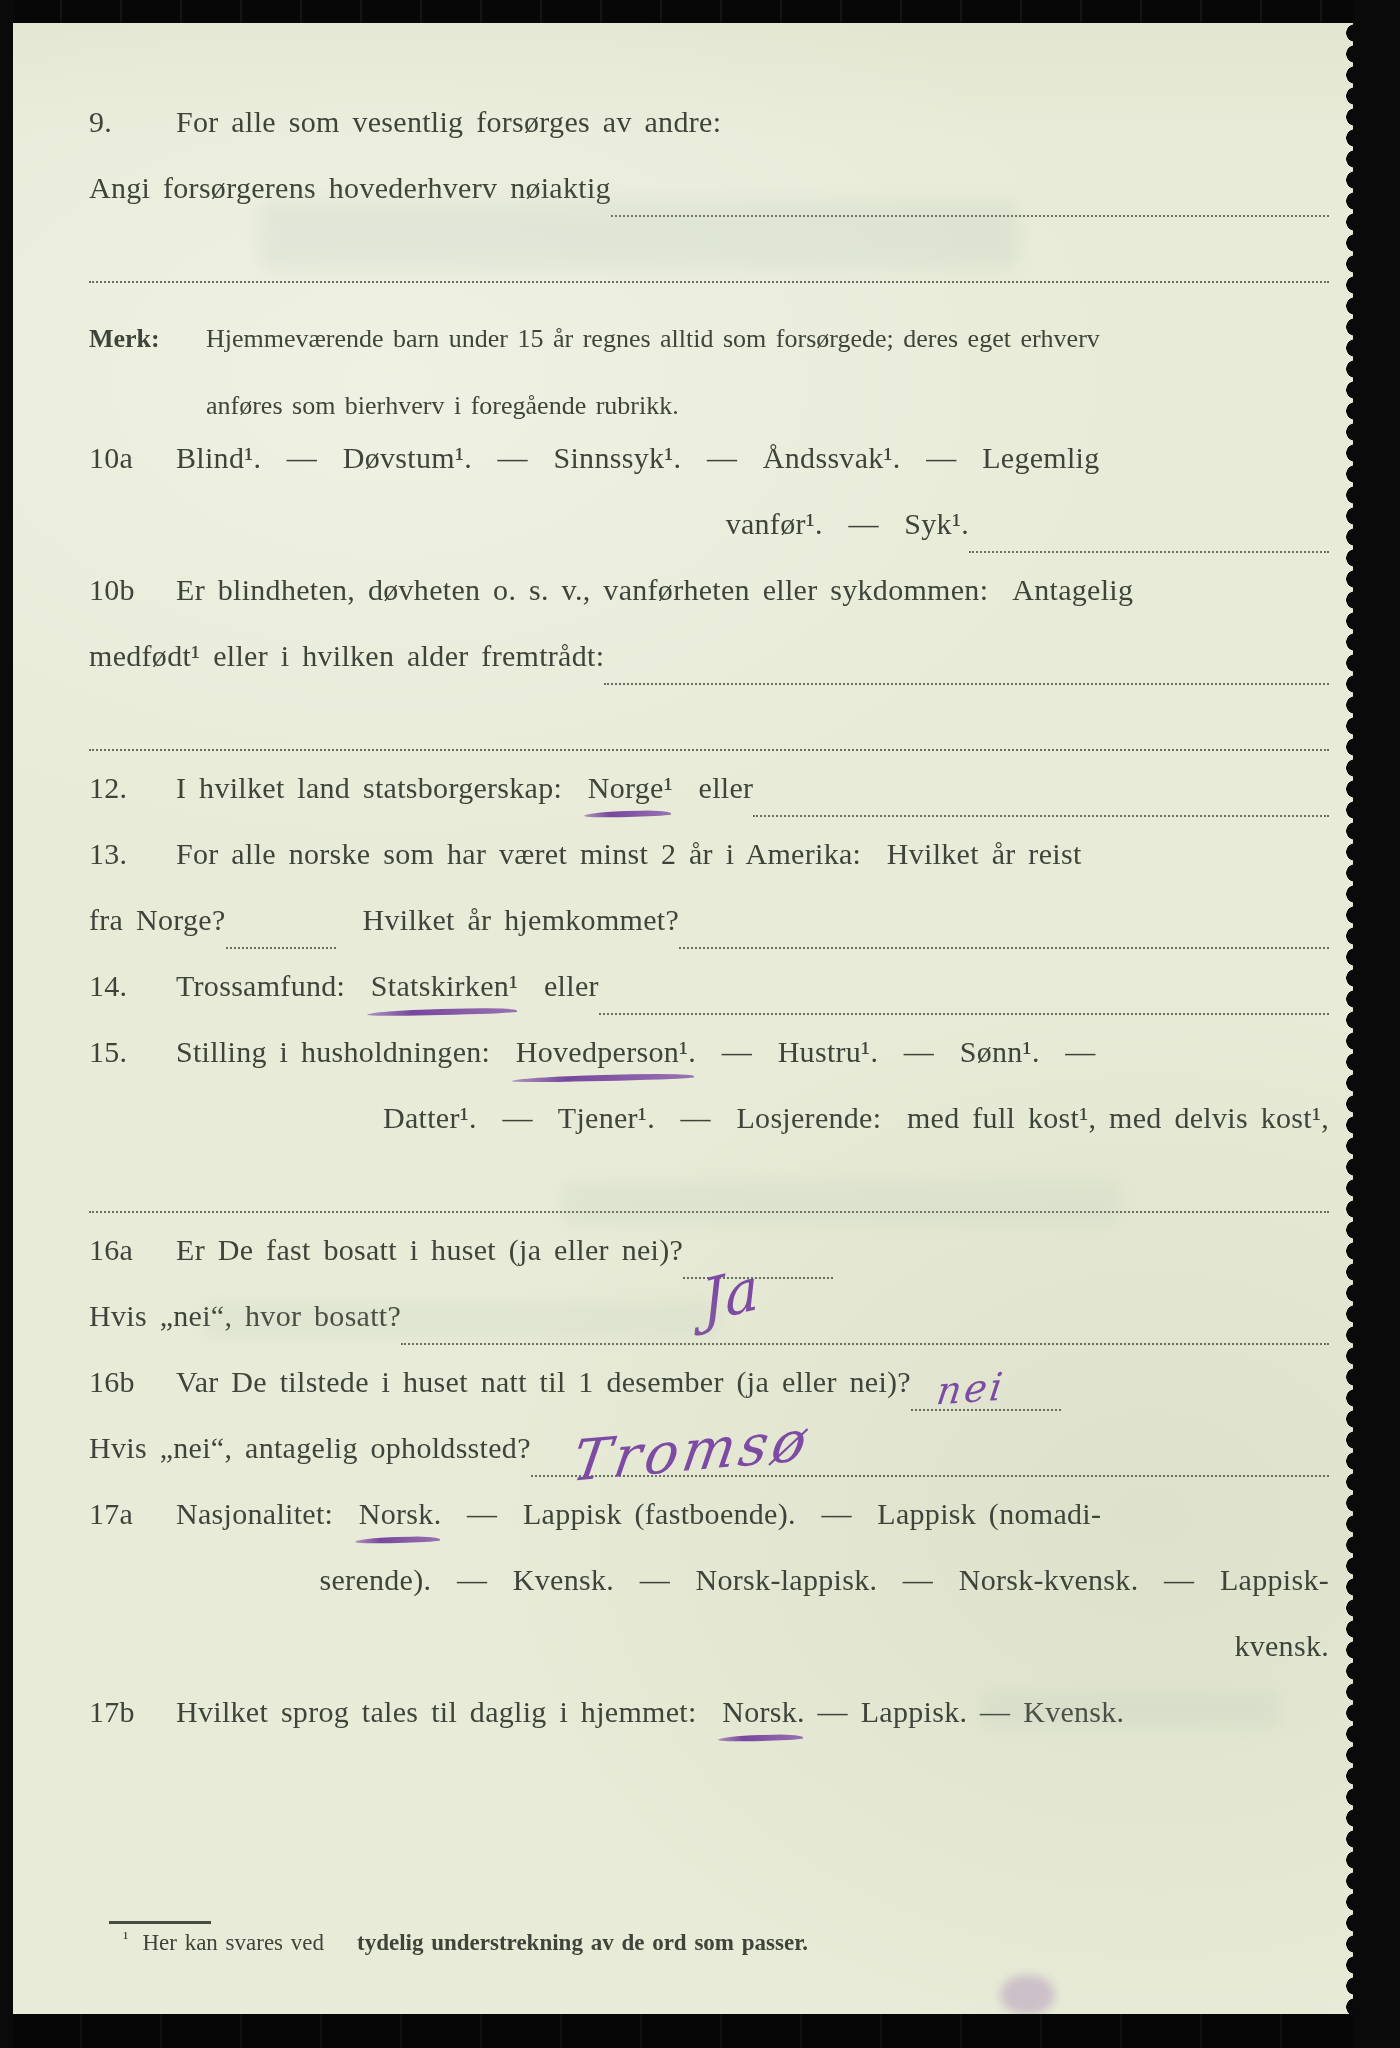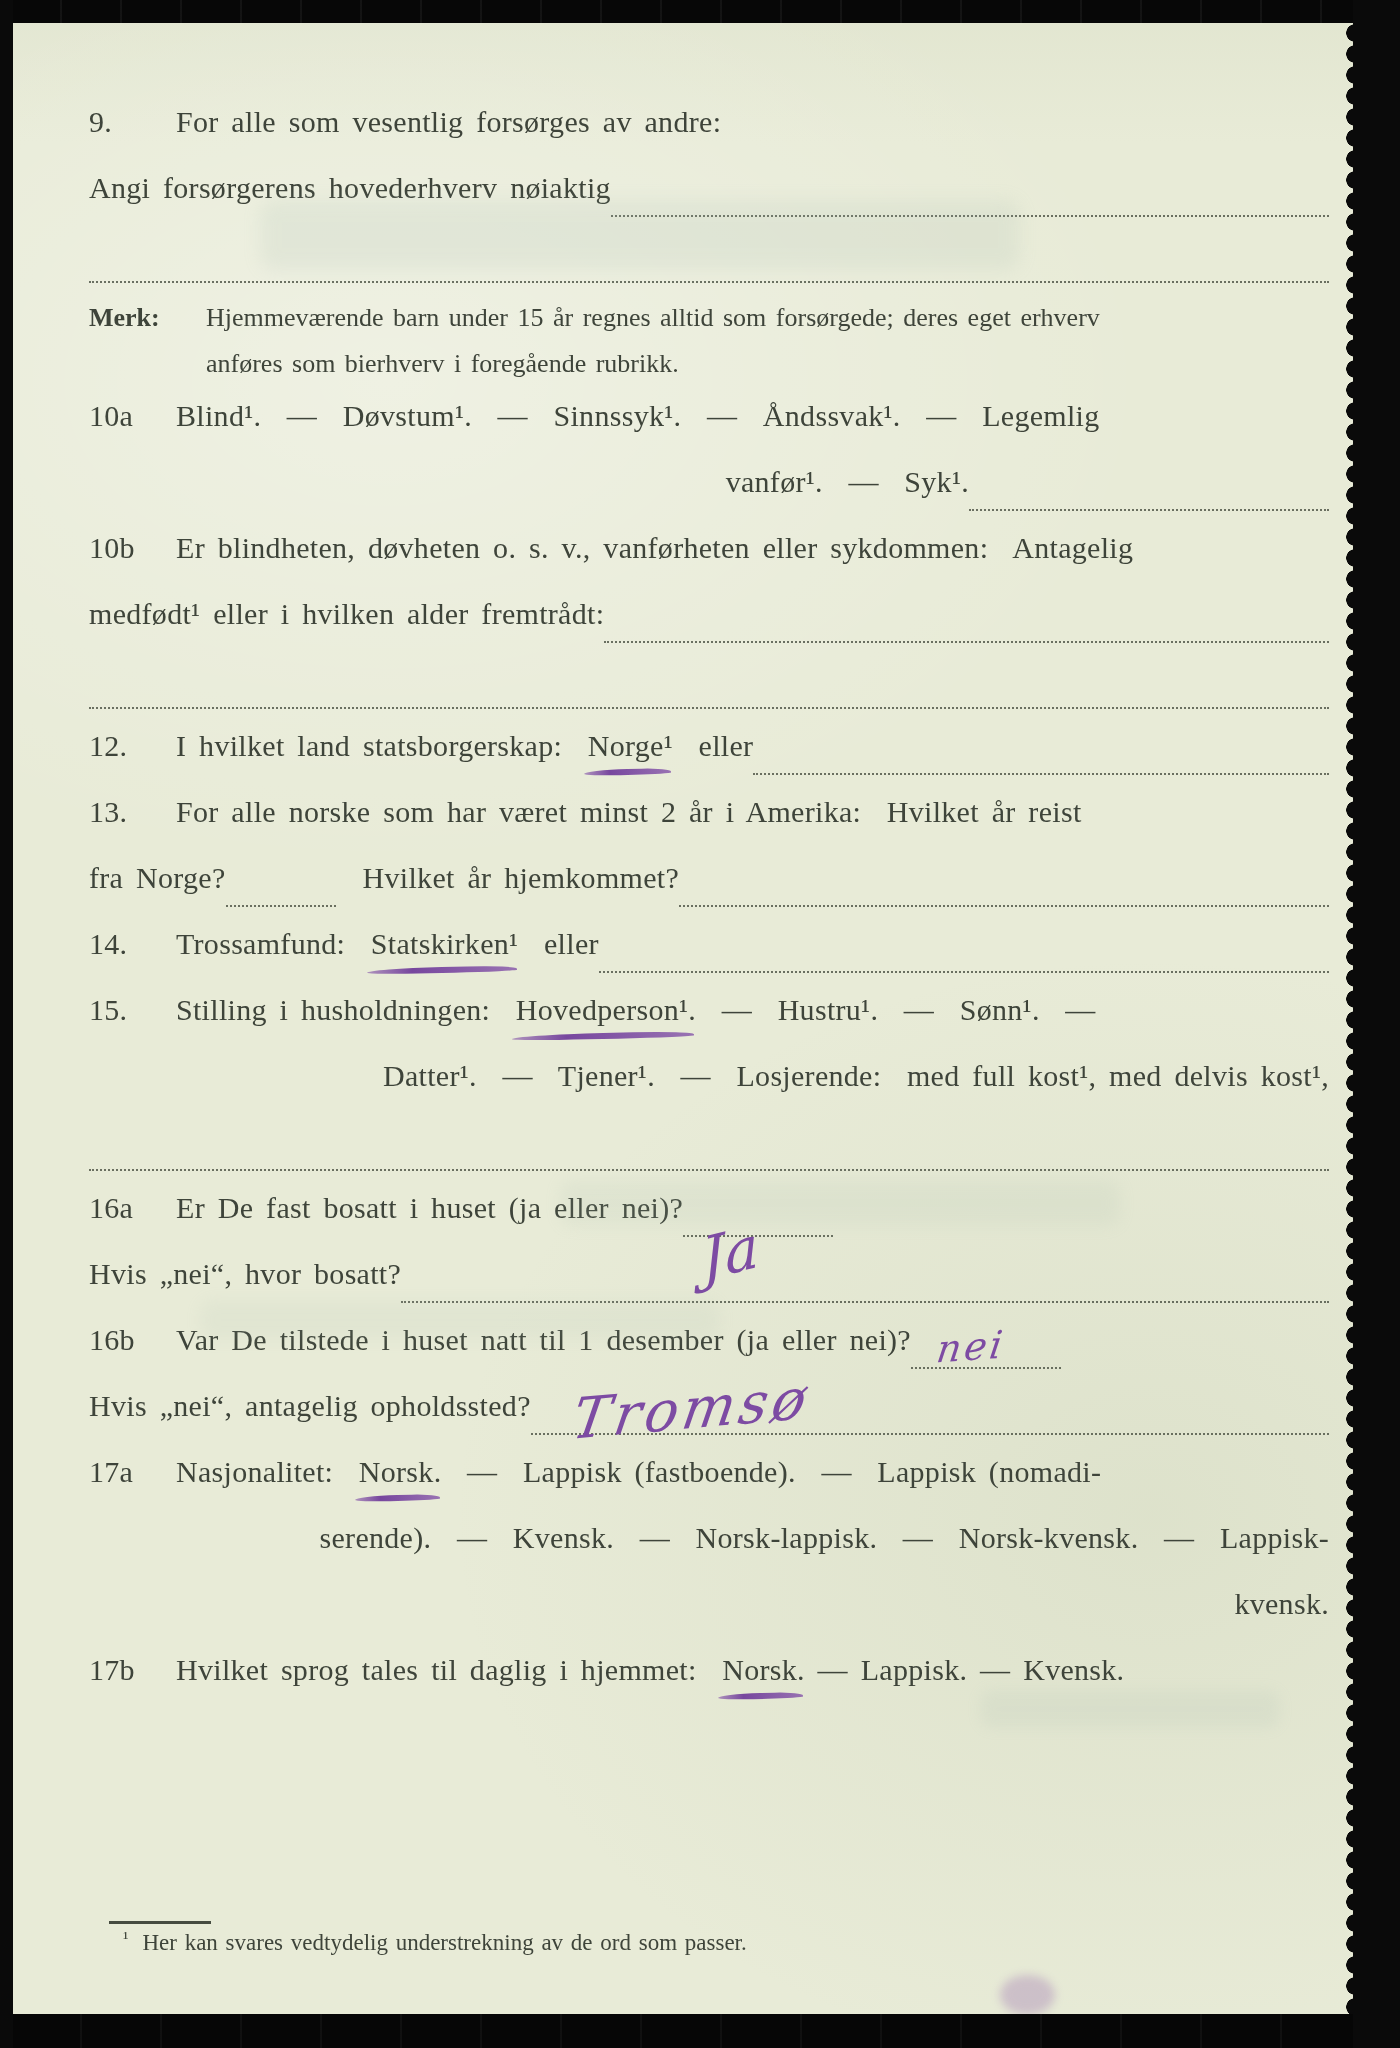--- a/index.html
+++ b/index.html
@@ -31,21 +31,21 @@
   .row.cont{justify-content:flex-end;}
   .num{flex:0 0 87px;}
   .txt{white-space:pre;}
   .dots{flex:1 1 auto;height:0;border-bottom:2px dotted rgba(74,80,66,.8);
         align-self:flex-end;margin-bottom:20px;min-width:30px;}
   .dots.w110{flex:0 0 110px;}
   .dots.w360{flex:0 0 360px;}
   .gap30{margin-left:27px;}
   
   .merk{display:flex;align-items:baseline;padding-left:76px;padding-right:40px;
-        font-size:26px;word-spacing:3px;height:46px;box-sizing:border-box;flex:none;}
+        font-size:26px;word-spacing:3px;height:46px;box-sizing:border-box;flex:none;margin-top:21px;}
   .merk .mlabel{flex:0 0 117px;font-weight:bold;}
   .merk.second{padding-left:193px;height:50px;}
   
   .hand-u{position:relative;}
   .hand-u::after{content:"";position:absolute;left:-4px;right:2px;bottom:-12px;height:6px;
     background:linear-gradient(90deg, rgba(126,74,166,.55), rgba(113,62,155,.95) 30%, rgba(126,74,166,.75));
     border-radius:60% 40% 50% 50%/80% 70% 30% 40%;transform:rotate(-1.4deg);}
   
   .ans{position:relative;height:0;border-bottom:2px dotted rgba(74,80,66,.8);
        align-self:flex-end;margin-bottom:20px;overflow:visible;}
@@ -55,21 +55,21 @@
       transform:rotate(-14deg) skewX(-10deg);}
   .nei{position:absolute;left:26px;bottom:-2px;font-size:38px;display:inline-block;
       transform:rotate(-4deg) skewX(-12deg);letter-spacing:3px;}
   .tromso{position:absolute;left:42px;bottom:-8px;font-size:56px;display:inline-block;
       transform:rotate(-5deg) skewX(-14deg);letter-spacing:4px;}
   
   .footrule{flex:none;margin:26px 0 6px 96px;width:102px;height:3px;background:#464c40;}
   .footnote{display:flex;align-items:baseline;padding-left:110px;font-size:23px;
             word-spacing:2px;flex:none;}
   .footnote .fmark{margin-right:14px;font-size:18px;position:relative;top:-6px;}
-  .footnote b{font-weight:normal;}
+  .footnote b{font-weight:bold;margin-left:33px;}
   .spacer{flex:1 1 auto;}
 </style>
 </head>
 <body>
 
 <div class="stage">
   <div class="paper">
 
     <div class="row">
       <span class="num">9.</span>

